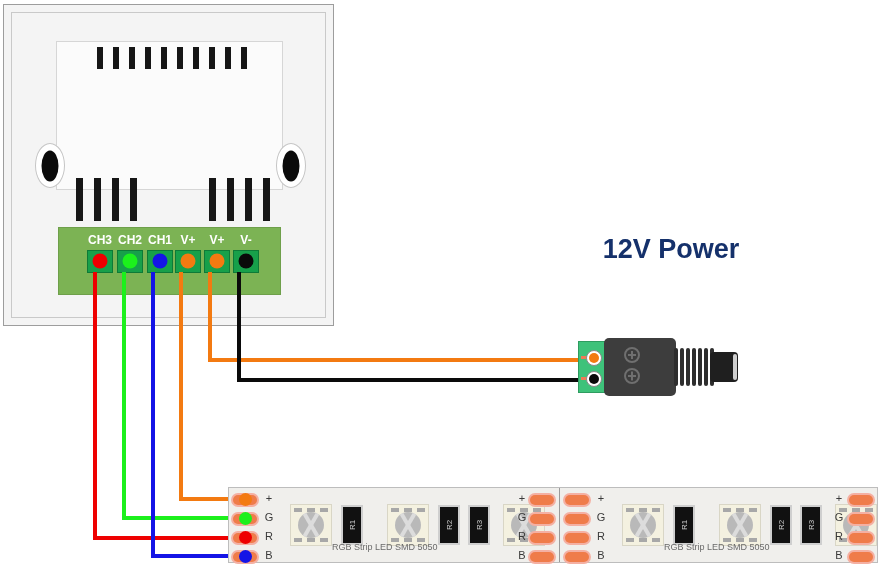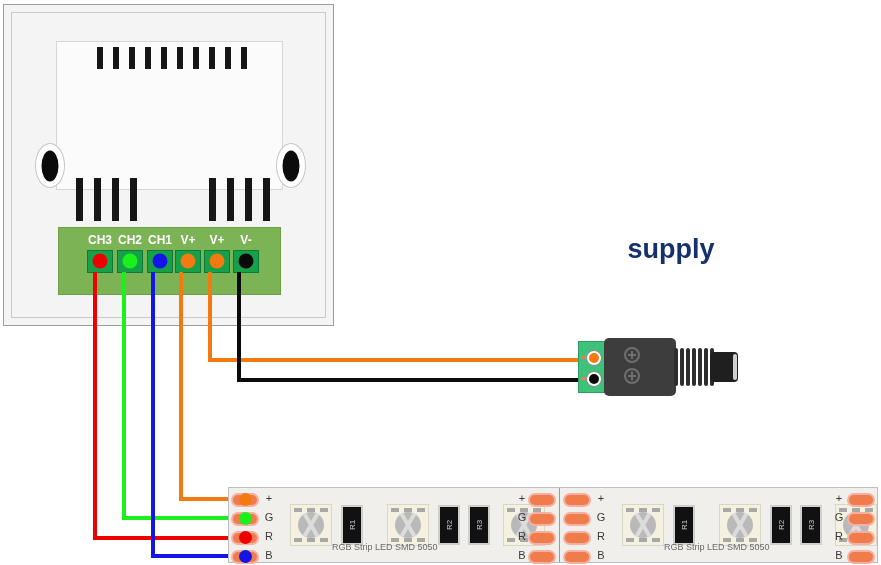--- a/index.html
+++ b/index.html
@@ -284,21 +284,21 @@
   <div class="wire wv" style="left:179px;top:272px;height:227px;background:#f37a11;"></div>
   <div class="wire wh" style="left:179px;top:497px;width:64px;background:#f37a11;"></div>
 
   <div class="wire wv" style="left:208px;top:272px;height:90px;background:#f37a11;"></div>
   <div class="wire wh" style="left:208px;top:358px;width:381px;background:#f37a11;"></div>
 
   <div class="wire wv" style="left:237px;top:272px;height:110px;background:#0a0a0a;"></div>
   <div class="wire wh" style="left:237px;top:378px;width:352px;background:#0a0a0a;"></div>
 
   <div id="ps-title">
-    <div>supply</div>
+    <div>12V Power</div>
   </div>
 
   <div id="psu">
     <div id="psu-green">
       <div class="psu-clamp" style="top:14px;"></div>
       <div class="psu-clamp" style="top:35px;"></div>
       <div class="psu-screw" id="psu-screw-p">
         <div class="pin" style="background:#f37a11;"></div>
       </div>
       <div class="psu-screw" id="psu-screw-n">

